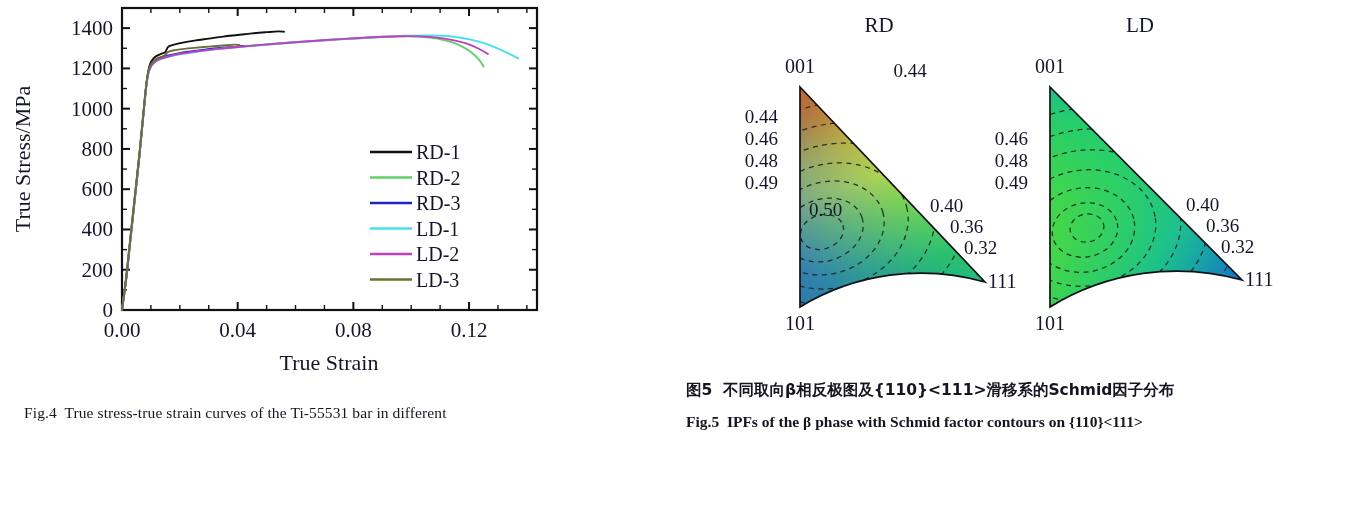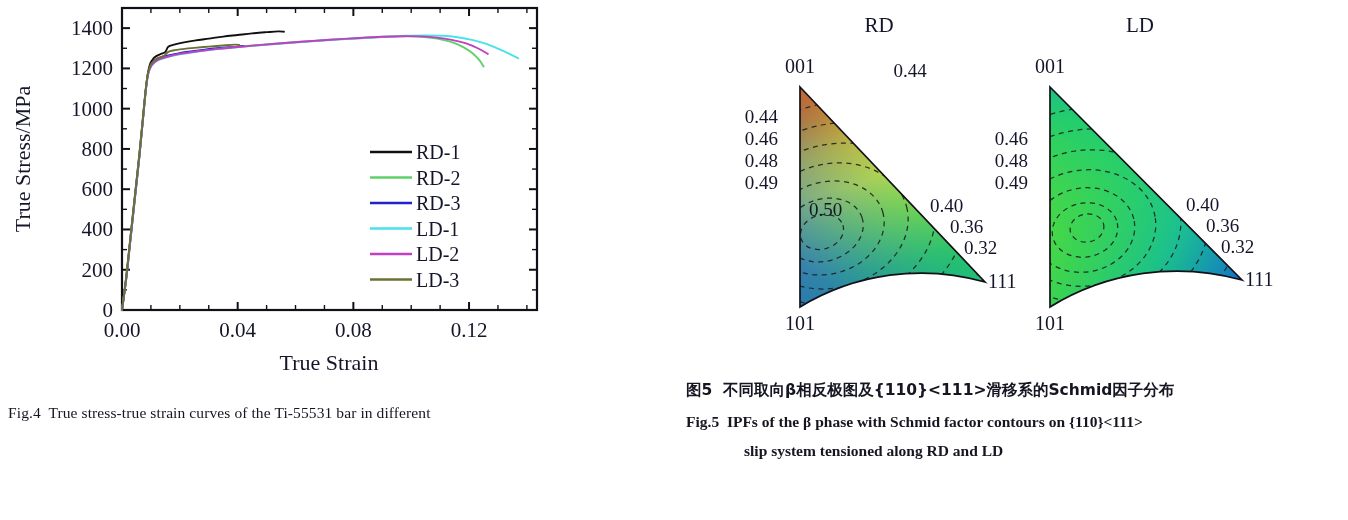--- a/index.html
+++ b/index.html
@@ -135,21 +135,21 @@
           <text x="416" y="261" font-size="20">LD-2</text>
           <line x1="370" y1="279.5" x2="412" y2="279.5" stroke="#6b7033" stroke-width="2.6"></line>
           <text x="416" y="286.5" font-size="20">LD-3</text>
         </g>
 
       <text id="f4-xlabel" x="329" y="370" text-anchor="middle" font-size="22">True Strain</text>
       <text id="f4-ylabel" x="30" y="159" text-anchor="middle" font-size="22" transform="rotate(-90 30 159)">True Stress/MPa</text>
     </svg>
 
     <div class="cap-block" style="top:392px;">
-      <div class="cap-line" style="padding-left:8px;padding-top:9px;letter-spacing:0.1px;">Fig.4  True stress-true strain curves of the Ti-55531 bar in different</div>
+      <div class="cap-line" style="padding-left:8px;padding-top:9px;letter-spacing:0.1px;margin-left:16px;">Fig.4  True stress-true strain curves of the Ti-55531 bar in different</div>
     </div>
   </div>
 
   <div id="fig5">
 
     <svg id="fig5-ipf" viewBox="0 0 676 370">
       <defs>
 
         <radialGradient id="gradRD" cx="0.10" cy="0.24" r="1.15">
           <stop offset="0.00" stop-color="#ff1c00"></stop>
@@ -270,16 +270,15 @@
       <text x="356" y="167" text-anchor="end" font-size="19">0.48</text>
       <text x="356" y="189" text-anchor="end" font-size="19">0.49</text>
       <text x="514" y="211" text-anchor="start" font-size="19">0.40</text>
       <text x="534" y="232" text-anchor="start" font-size="19">0.36</text>
       <text x="549" y="253" text-anchor="start" font-size="19">0.32</text>
     </svg>
 
     <div style="position:absolute;left:0;top:378px;width:676px;font-weight:bold;">
       <div class="cap5-line cap-zh" style="padding-left:14px;">图5  不同取向β相反极图及{110}&lt;111&gt;滑移系的Schmid因子分布</div>
       <div class="cap5-line" style="padding-left:14px;padding-top:7px;">Fig.5  IPFs of the β phase with Schmid factor contours on {110}&lt;111&gt;</div>
-      <div class="cap5-line" style="padding-left:72px;padding-top:4px;">slip system tensioned along RD and LD</div>
     </div>
   </div>
 </div>
 
 </body></html>

